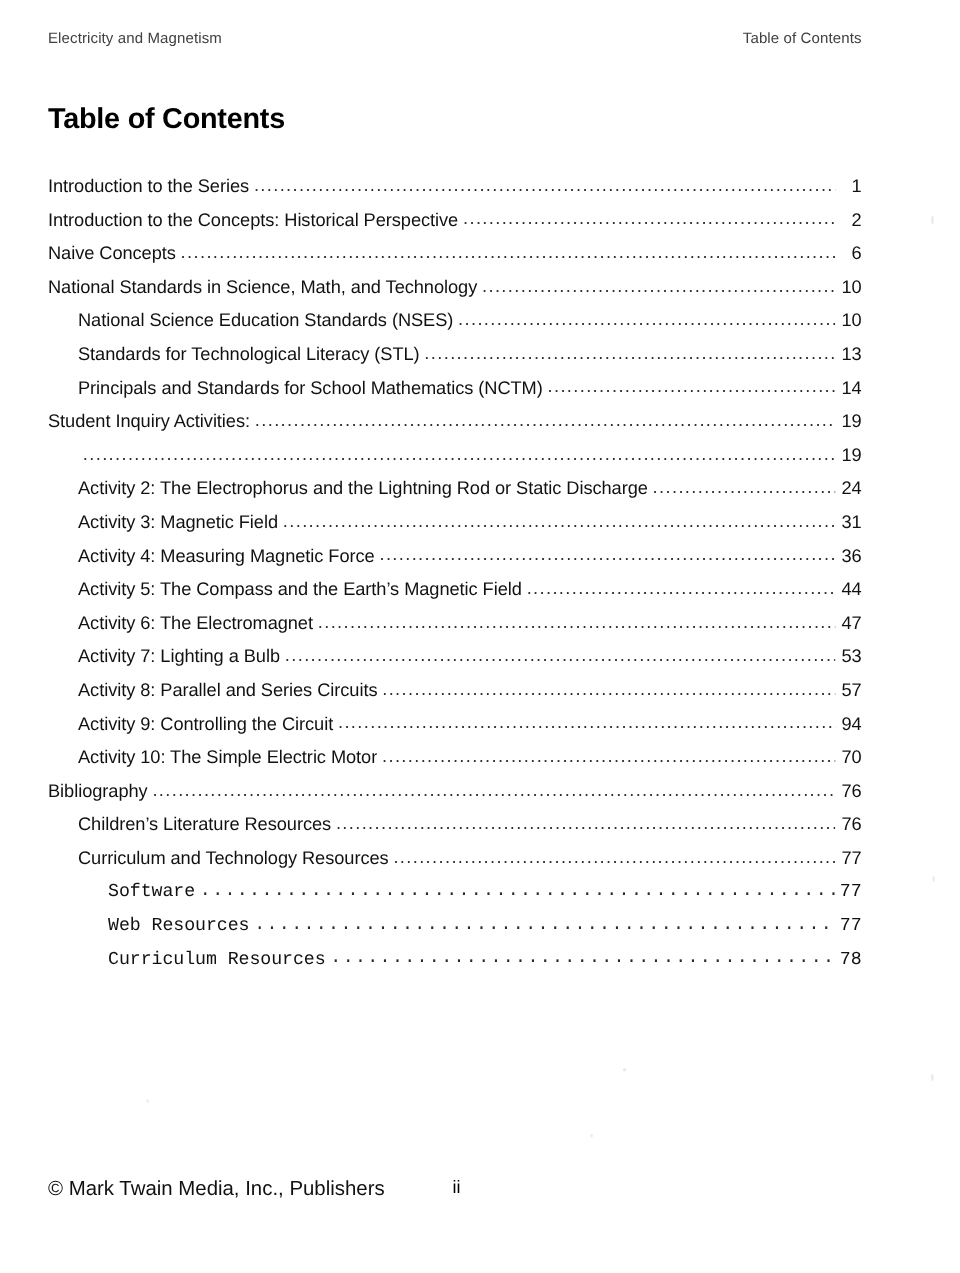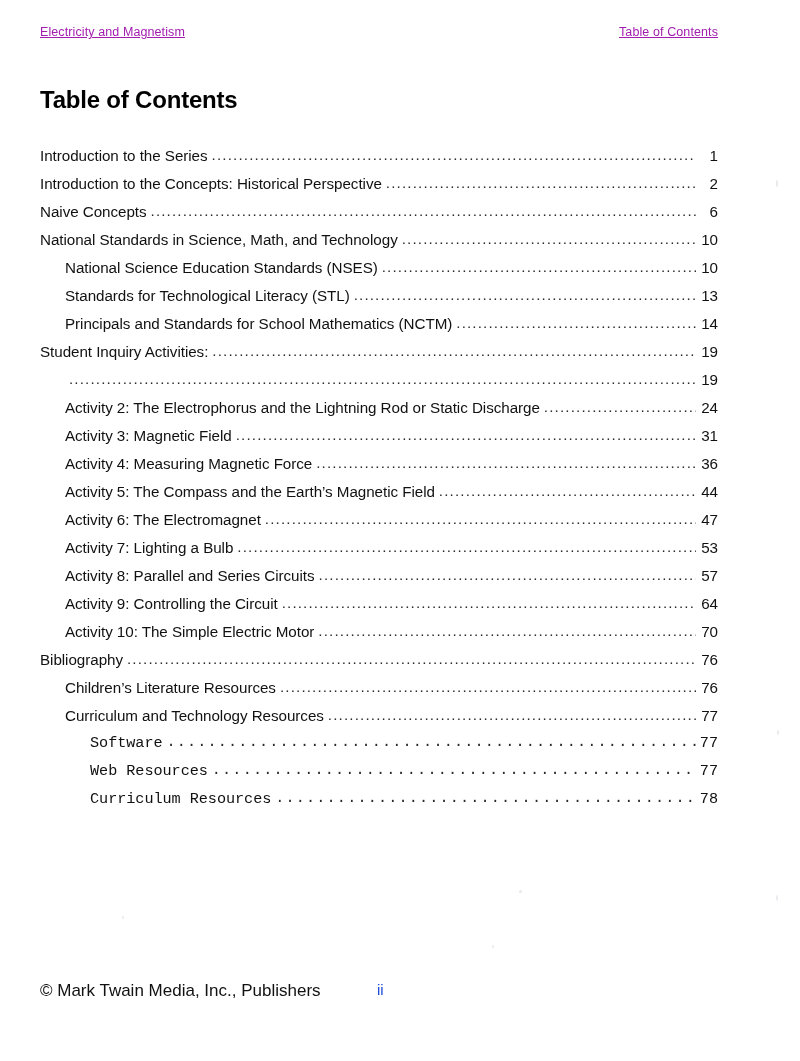--- a/index.html
+++ b/index.html
@@ -24,22 +24,21 @@
   .running-head {
     position: absolute;
     top: 25px;
     left: 40px;
     right: 82px;
     display: flex;
     justify-content: space-between;
     align-items: flex-end;
     font-size: 12.5px;
     letter-spacing: 0.1px;
-    color: #a21caf;
-    text-decoration: underline;
+    color: #404040;
   }
 
   
   .doc-title {
     position: absolute;
     top: 86px;
     left: 40px;
     font-size: 24px;
     font-weight: bold;
     letter-spacing: -0.2px;
@@ -111,21 +110,21 @@
     left: 0;
     top: 0;
     font-size: 17px;
     color: #111;
   }
   .footer-pagenum {
     position: absolute;
     left: 337px;
     top: 0;
     font-size: 15px;
-    color: #1d4ed8;
+    color: #000000;
   }
 
   
   .speckle {
     position: absolute;
     background: #e9e9ee;
     border-radius: 50%;
     pointer-events: none;
   }
 </style>
@@ -217,21 +216,21 @@
         <span class="toc-page">53</span>
       </div>
       <div class="toc-entry lvl-1">
         <span class="toc-title">Activity 8: Parallel and Series Circuits</span>
         <span class="toc-leader"></span>
         <span class="toc-page">57</span>
       </div>
       <div class="toc-entry lvl-1">
         <span class="toc-title">Activity 9: Controlling the Circuit</span>
         <span class="toc-leader"></span>
-        <span class="toc-page">64</span>
+        <span class="toc-page">94</span>
       </div>
       <div class="toc-entry lvl-1">
         <span class="toc-title">Activity 10: The Simple Electric Motor</span>
         <span class="toc-leader"></span>
         <span class="toc-page">70</span>
       </div>
       <div class="toc-entry lvl-0">
         <span class="toc-title">Bibliography</span>
         <span class="toc-leader"></span>
         <span class="toc-page">76</span>

